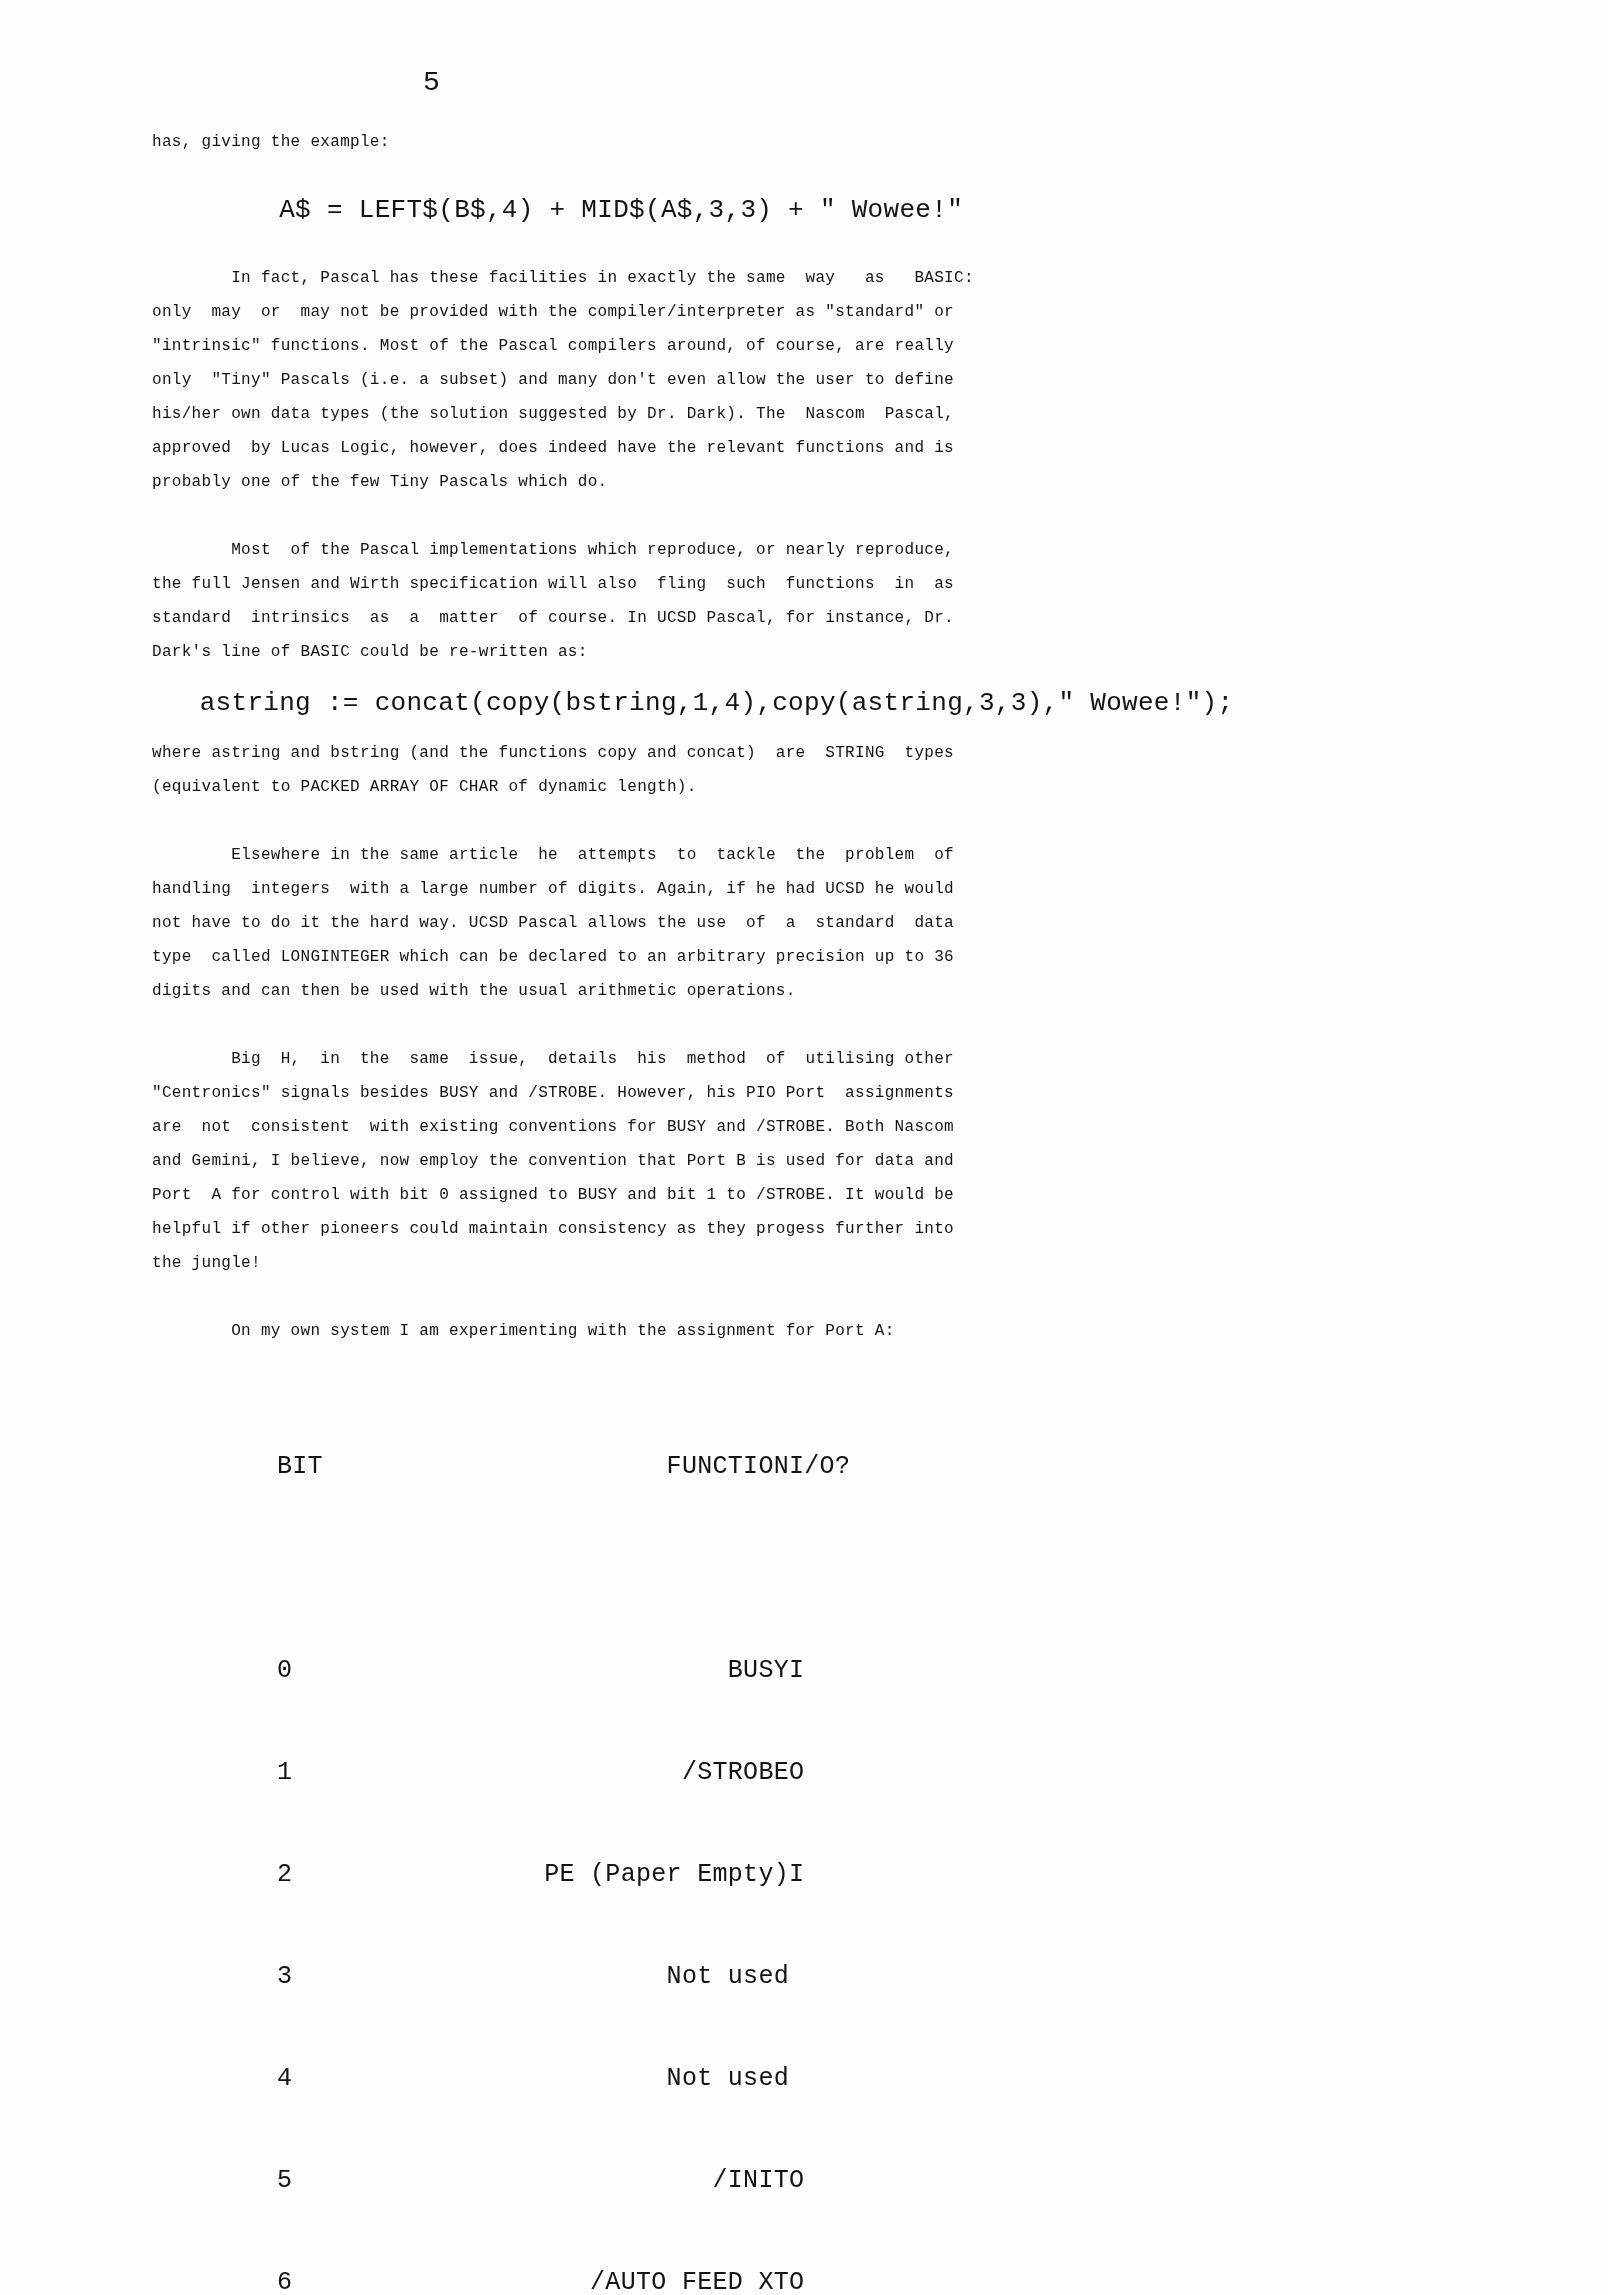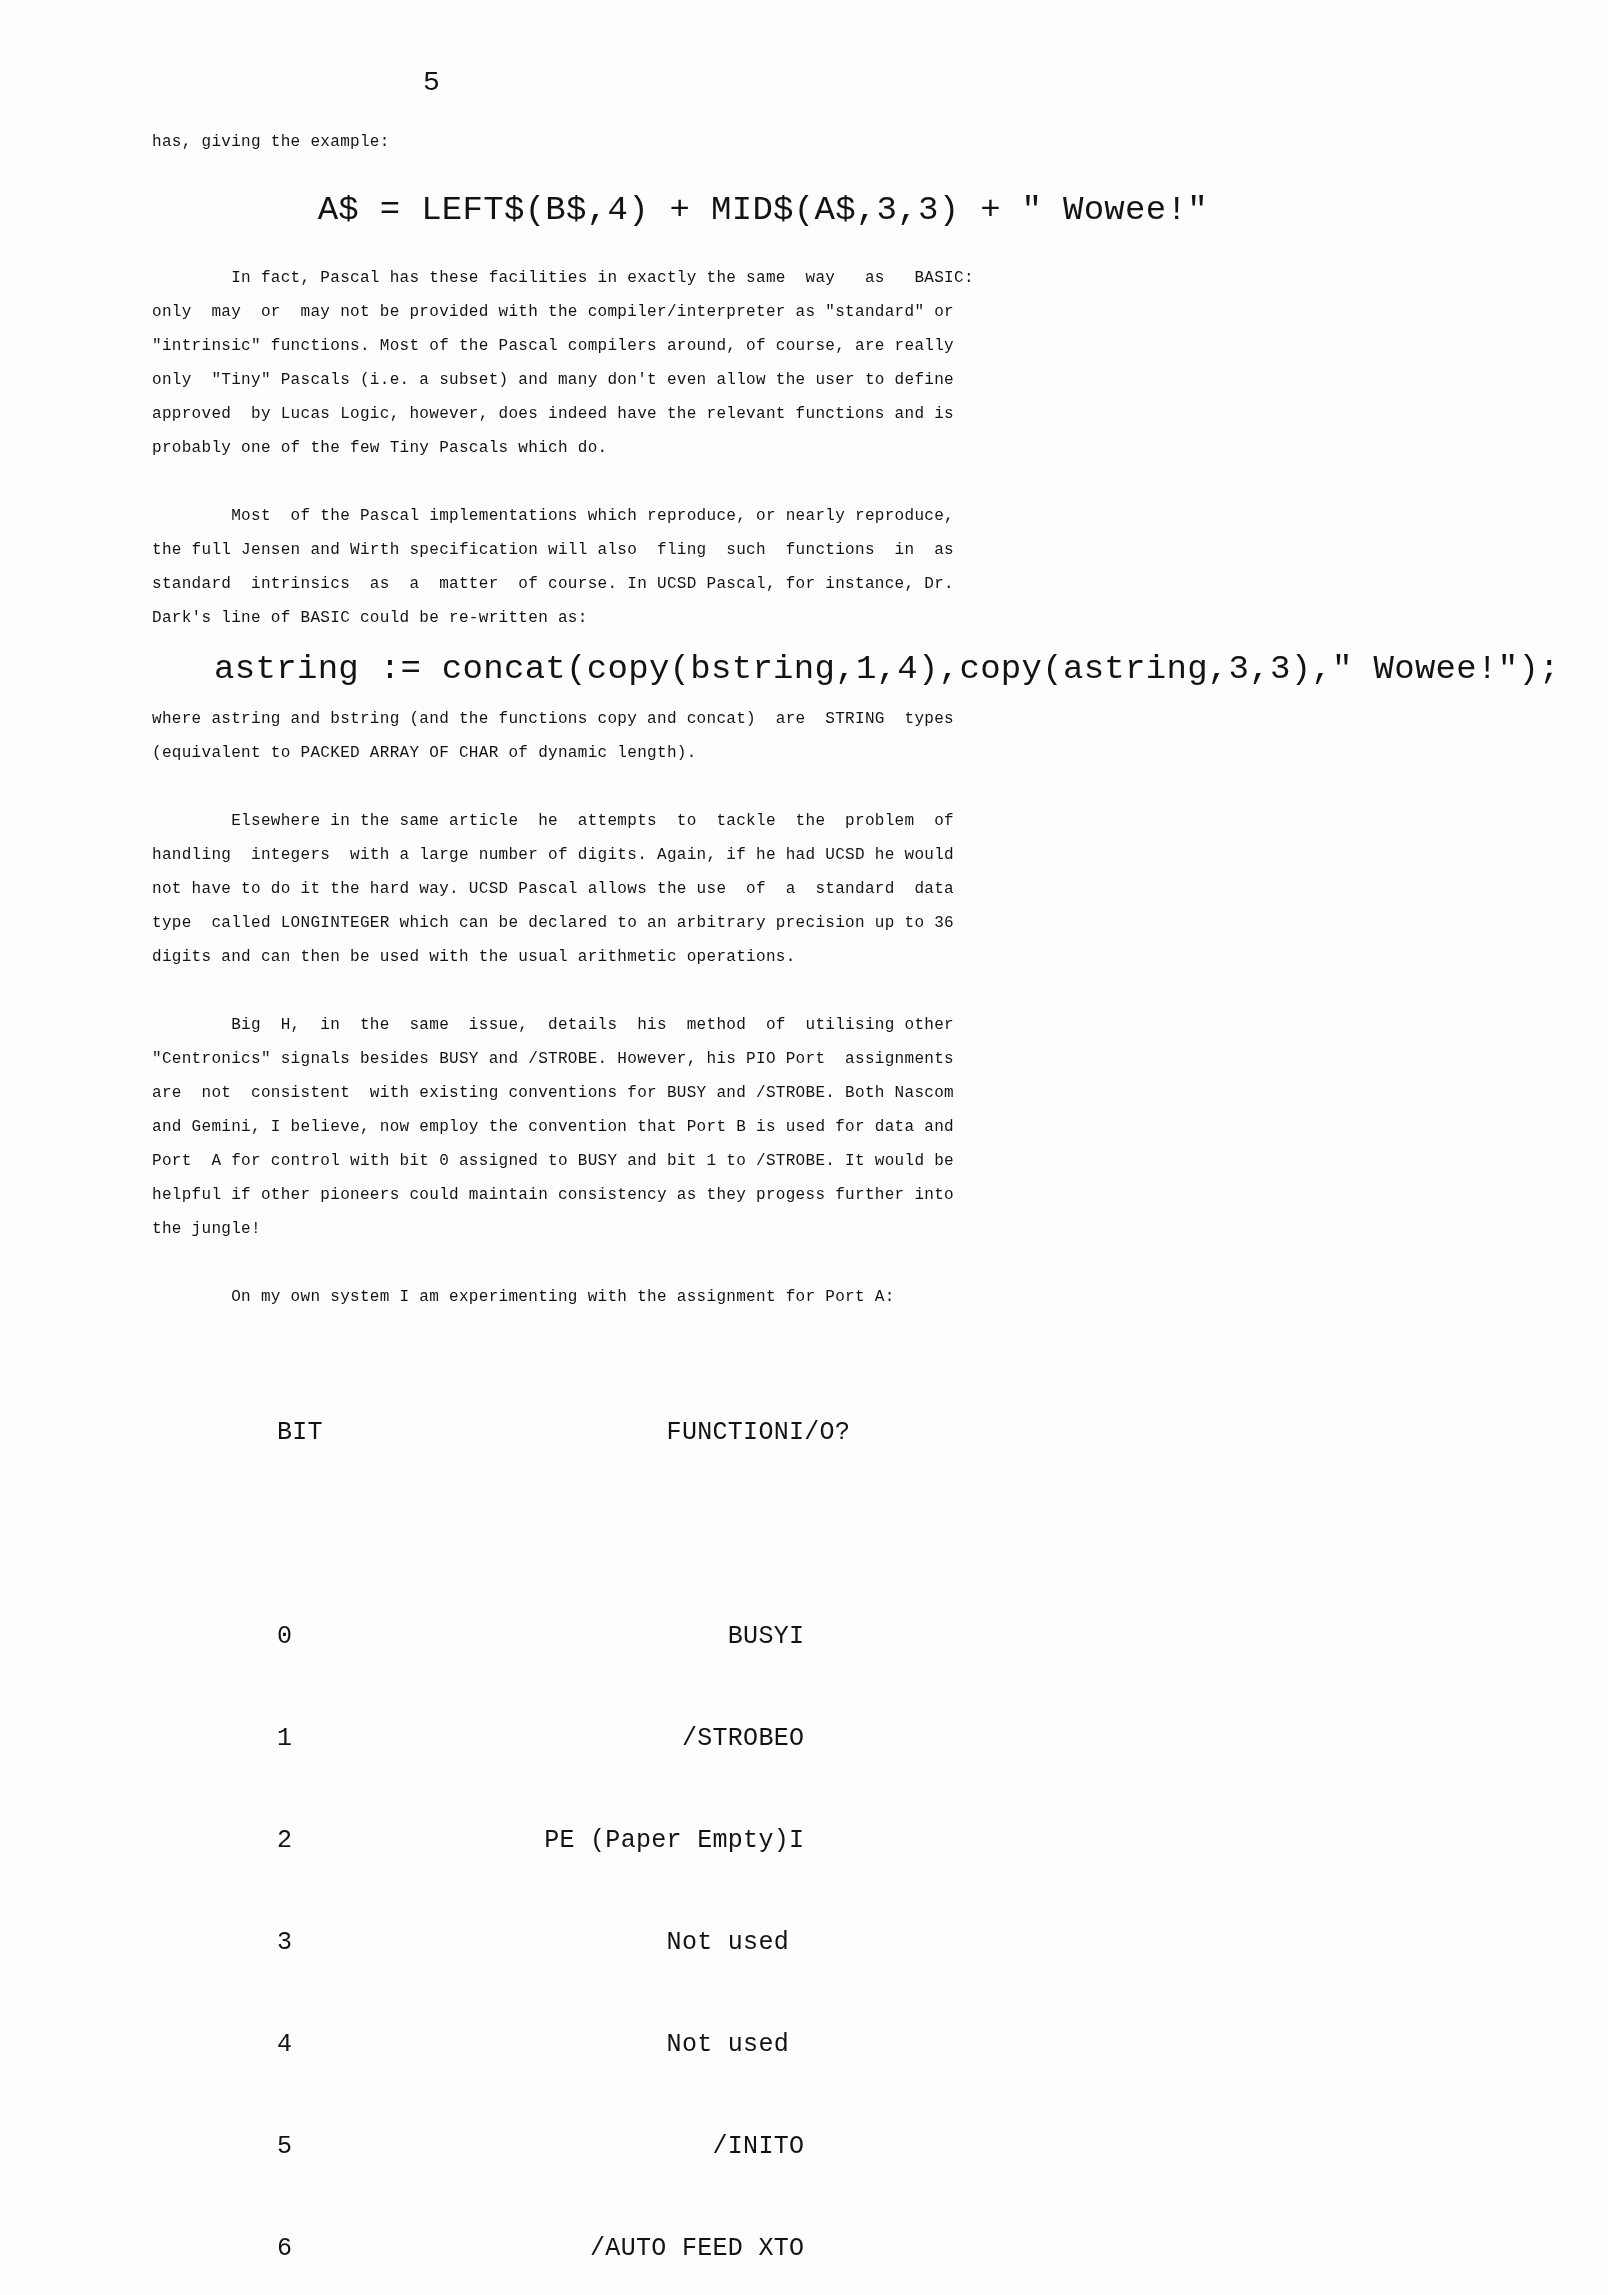--- a/index.html
+++ b/index.html
@@ -37,21 +37,21 @@
     white-space: pre;
     letter-spacing: 0.3px;
   }
   .spacer {
     height: 34px;
   }
   .spacer-half {
     height: 16.7px;
   }
   .code-line {
-    font-size: 34px;
+    font-size: 26px;
     line-height: 34px;
     white-space: pre;
     letter-spacing: 0.3px;
   }
   
   .tbl {
     white-space: pre;
     font-size: 25px;
     line-height: 34px;
     letter-spacing: 0.3px;
@@ -82,20 +82,21 @@
     <div>
       <div class="code-line">        A$ = LEFT$(B$,4) + MID$(A$,3,3) + " Wowee!"</div>
     </div>
     <div class="spacer"></div>
 
     <div>
       <div class="line">        In fact, Pascal has these facilities in exactly the same  way   as   BASIC:</div>
       <div class="line">only  may  or  may not be provided with the compiler/interpreter as "standard" or</div>
       <div class="line">"intrinsic" functions. Most of the Pascal compilers around, of course, are really</div>
       <div class="line">only  "Tiny" Pascals (i.e. a subset) and many don't even allow the user to define</div>
+      <div class="line">his/her own data types (the solution suggested by Dr. Dark). The  Nascom  Pascal,</div>
       <div class="line">approved  by Lucas Logic, however, does indeed have the relevant functions and is</div>
       <div class="line">probably one of the few Tiny Pascals which do.</div>
     </div>
     <div class="spacer"></div>
 
     <div>
       <div class="line">        Most  of the Pascal implementations which reproduce, or nearly reproduce,</div>
       <div class="line">the full Jensen and Wirth specification will also  fling  such  functions  in  as</div>
       <div class="line">standard  intrinsics  as  a  matter  of course. In UCSD Pascal, for instance, Dr.</div>
       <div class="line">Dark's line of BASIC could be re-written as:</div>

